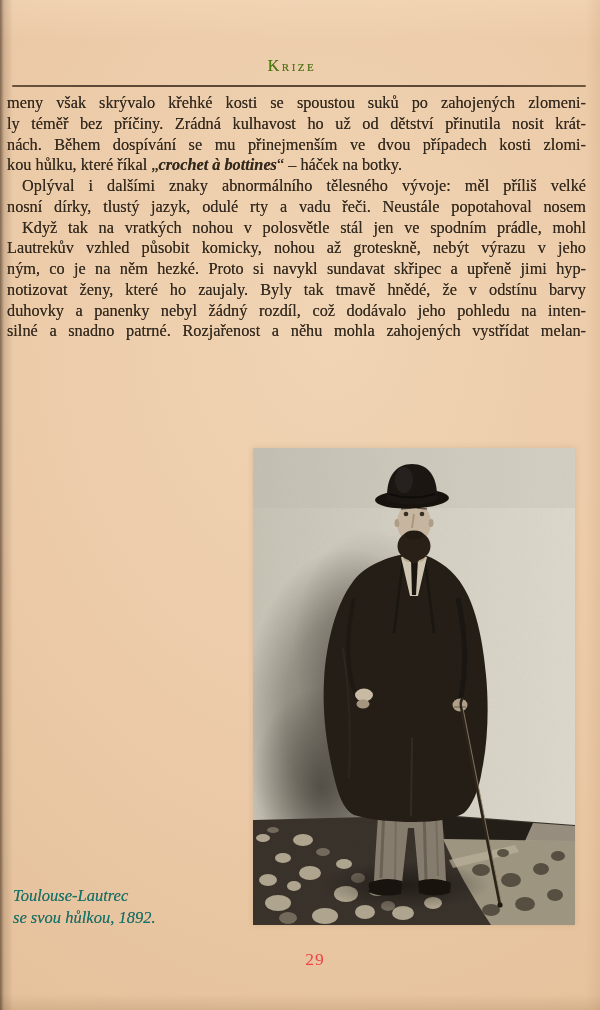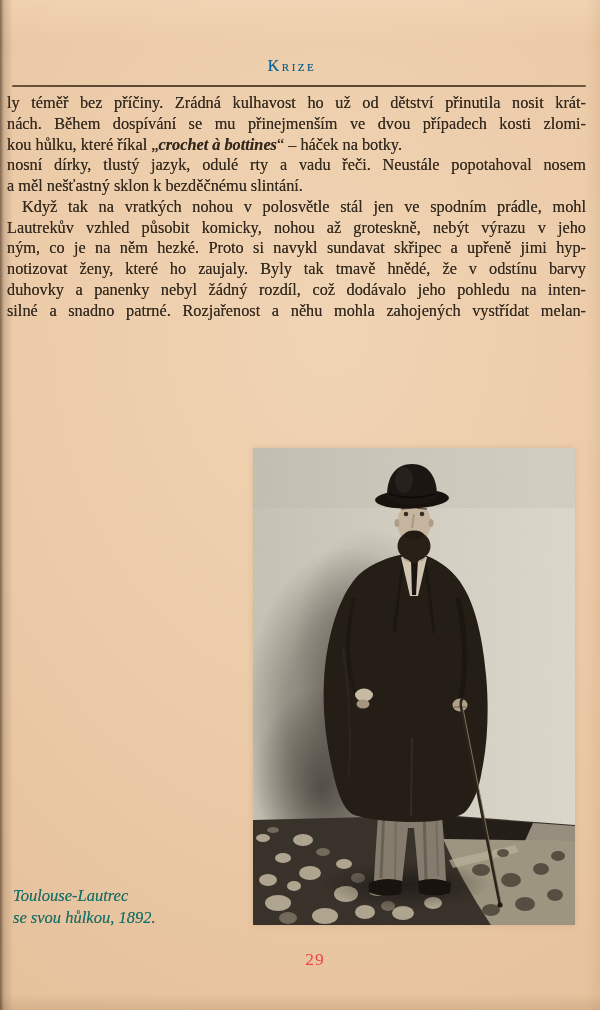--- a/index.html
+++ b/index.html
@@ -8,21 +8,21 @@
     font-family:"Liberation Serif","DejaVu Serif",serif;
     background:
       linear-gradient(90deg, rgba(56,36,20,.60) 0px, rgba(56,36,20,.16) 4px, rgba(56,36,20,0) 13px),
       linear-gradient(270deg, rgba(150,100,60,.10) 0px, rgba(150,100,60,0) 14px),
       linear-gradient(0deg, rgba(110,70,40,.14) 0px, rgba(110,70,40,0) 16px),
       linear-gradient(180deg, rgba(250,225,195,.35) 0px, rgba(250,225,195,0) 40px),
       radial-gradient(120% 95% at 55% 32%, #f0d4b4 0%, #ebc9a6 52%, #e2bd96 100%);
   }
   .running-head{
     position:absolute;top:57px;left:0;width:584px;text-align:center;
-    font-variant:small-caps;letter-spacing:2.5px;font-size:16px;color:#0369a1;
+    font-variant:small-caps;letter-spacing:2.5px;font-size:16px;color:#4d7c0f;
     text-shadow:0 0 .5px rgba(60,46,31,.6);
   }
   .header-rule{
     position:absolute;top:85px;left:12px;width:574px;height:2px;
     background:linear-gradient(90deg,#5a4631,#4b3a28 15%,#4b3a28 85%,#5f4a33);
     border-radius:1px;opacity:.9;
   }
   .bodytext{
     position:absolute;top:93px;left:7px;width:579px;
     font-size:16.3px;line-height:20.75px;color:#33291e;
@@ -48,25 +48,26 @@
     font-size:17.5px;color:#ef4444;letter-spacing:1px;margin-left:19px;
   }
 </style>
 </head>
 <body>
 
 <div class="running-head">Krize</div>
 <div class="header-rule"></div>
 
 <div class="bodytext">
+  <div class="ln">meny však skrývalo křehké kosti se spoustou suků po zahojených zlomeni-</div>
   <div class="ln">ly téměř bez příčiny. Zrádná kulhavost ho už od dětství přinutila nosit krát-</div>
   <div class="ln">nách. Během dospívání se mu přinejmenším ve dvou případech kosti zlomi-</div>
   <div class="ln pe"><span>kou hůlku, které říkal „</span><span class="it">crochet à bottines</span><span>“ – háček na botky.</span></div>
+  <div class="ln ind">Oplýval i dalšími znaky abnormálního tělesného vývoje: měl příliš velké</div>
   <div class="ln">nosní dírky, tlustý jazyk, odulé rty a vadu řeči. Neustále popotahoval nosem</div>
-  <div class="ln pe">a měl nešťastný sklon k bezděčnému slintání.</div>
   <div class="ln ind">Když tak na vratkých nohou v polosvětle stál jen ve spodním prádle, mohl</div>
   <div class="ln">Lautrekův vzhled působit komicky, nohou až groteskně, nebýt výrazu v jeho</div>
   <div class="ln">ným, co je na něm hezké. Proto si navykl sundavat skřipec a upřeně jimi hyp-</div>
   <div class="ln">notizovat ženy, které ho zaujaly. Byly tak tmavě hnědé, že v odstínu barvy</div>
   <div class="ln">duhovky a panenky nebyl žádný rozdíl, což dodávalo jeho pohledu na inten-</div>
   <div class="ln">silné a snadno patrné. Rozjařenost a něhu mohla zahojených vystřídat melan-</div>
 </div>
 
 <div class="photo">
   <svg width="322" height="477" viewBox="0 0 322 477" xmlns="http://www.w3.org/2000/svg">

